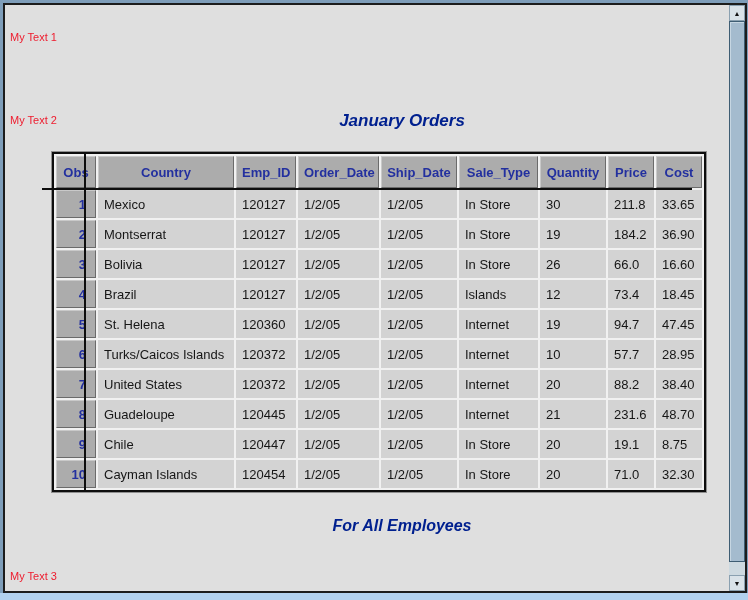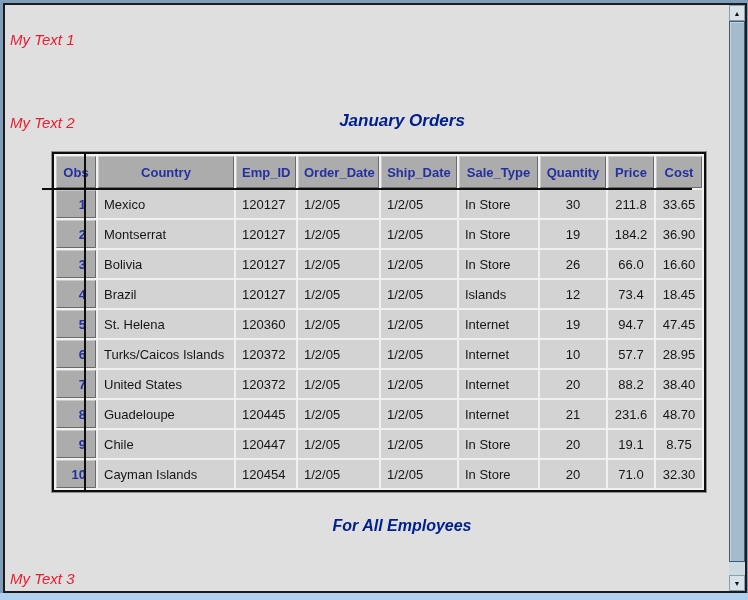--- a/index.html
+++ b/index.html
@@ -13,21 +13,21 @@
     position:absolute;left:3px;top:3px;width:744px;height:590px;
     box-sizing:border-box;border:2px solid #1c1c1c;
     background:var(--page_bg,#DFDFDF);overflow:hidden;
   }
   .bottom-strip{
     position:absolute;left:0;top:593px;width:748px;height:7px;
     background:#B2D1EE;
   }
   
   .redtext{
-    position:absolute;left:5px;font-size:15px;color:var(--red_text,#EE1C2E);font-style:italic;
+    position:absolute;left:5px;font-size:11px;color:var(--red_text,#EE1C2E);
   }
   .t1{top:26px;} .t2{top:74px;margin-top:35px;} .t3{top:565px;}
   
   .sas-title{
     position:absolute;left:0;width:722px;text-align:center;
     font-weight:bold;font-style:italic;color:var(--title,#00208F);padding-left:36px;
   }
   .main-title{top:106px;font-size:17px;}
   .foot-title{top:512px;font-size:16px;}
   
@@ -43,21 +43,21 @@
   }
   thead th{
     height:32px;background:var(--header_bg,#ACACAC);color:var(--header_text,#23309F);
     font-weight:bold;text-align:center;
     border:1px solid;border-color:#C9C9C9 #6B6B6B #6B6B6B #C9C9C9;
     padding:0 5px;
   }
   thead th.obs-h{text-align:center;}
   thead th.num{text-align:center;}
   tbody td{height:28px;background:var(--cell_bg,#D3D3D3);color:#161616;}
-  tbody td.num{text-align:center;}
+  tbody td.num{text-align:left;}
   tbody th.obs{
     height:28px;background:var(--header_bg,#ACACAC);color:var(--header_text,#23309F);
     font-weight:bold;text-align:right;padding-right:9px;
     border:1px solid;border-color:#C9C9C9 #6B6B6B #6B6B6B #C9C9C9;
   }
   .hrule{position:absolute;left:2px;top:36px;width:650px;height:2px;background:#0d0d0d;}
   .vrule{position:absolute;left:44px;top:2px;width:2px;height:336px;background:#0d0d0d;}
   
   col.c1{width:40px;} col.c2{width:136px;} col.c3{width:60px;} col.c4{width:81px;}
   col.c5{width:76px;} col.c6{width:79px;} col.c7{width:66px;} col.c8{width:46px;} col.c9{width:46px;}

